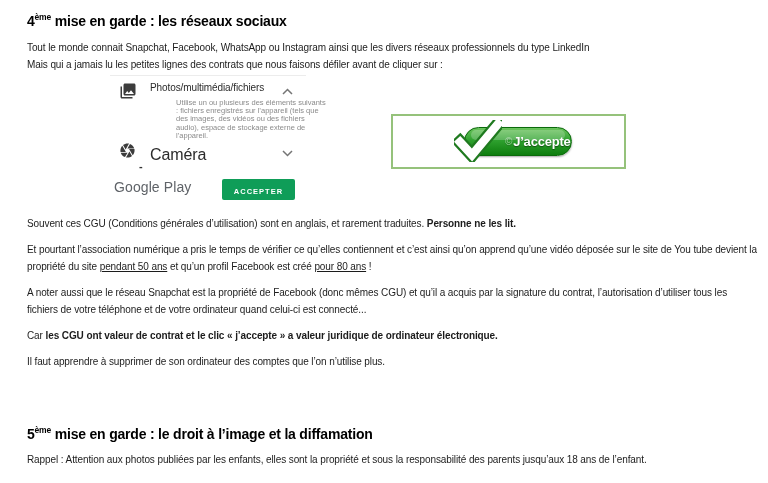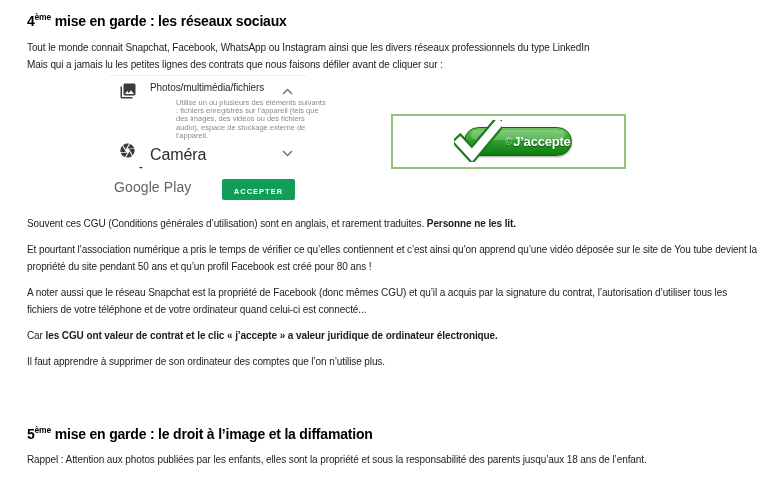--- a/index.html
+++ b/index.html
@@ -12,21 +12,21 @@
   }
   .sec-title{
     font-size:14px; font-weight:bold; color:#000;
     letter-spacing:-0.2px; margin:0 0 10px 0;
   }
   .sec-title sup{font-size:8.5px; font-weight:bold;}
   .sec-title.second{margin-top:55px;}
   .body-p{margin:0 0 9px 0; line-height:17px; max-width:735px;}
   .intro{margin-bottom:2px;}
   .bold-seg{font-weight:bold;margin-top:26px;}
-  .underline-seg{}
+  .underline-seg{text-decoration:underline;}
 
   
   .media-row{position:relative; height:130px; margin:1px 0 10px 0;}
 
   
   .play-dialog{position:absolute; left:83px; top:0; width:196px; height:129px; border-top:1px solid #ececec; background:#fff;}
   .perm-icon-photos{position:absolute; left:8px; top:6px; width:20px; height:18px;}
   .perm1-label{position:absolute; left:40px; top:6px; font-size:10px; color:#2b2b2b;}
   .chev{position:absolute; width:11px; height:7px;}
   .chev-up{left:172px; top:10px;}

